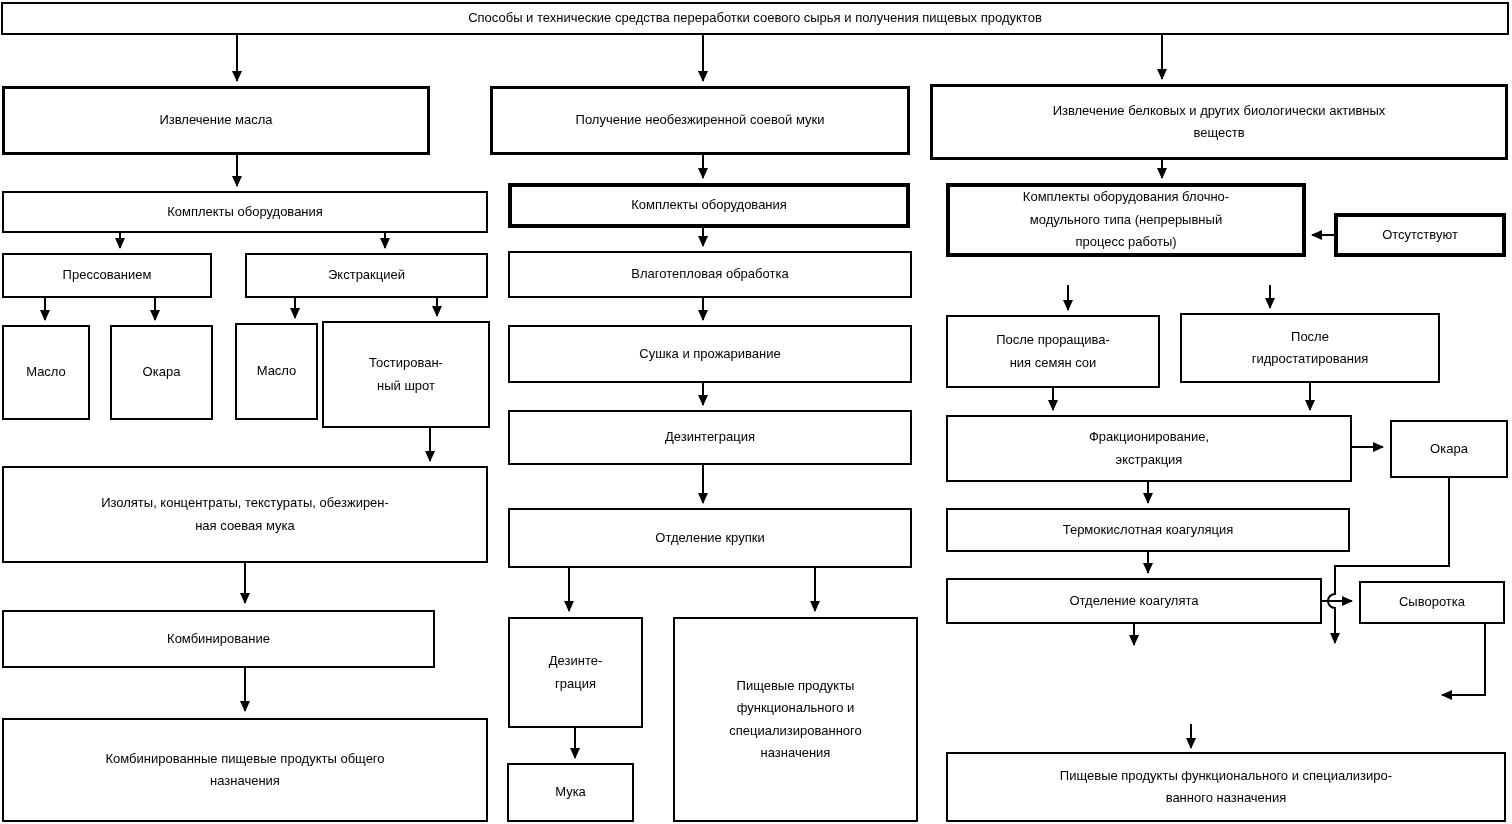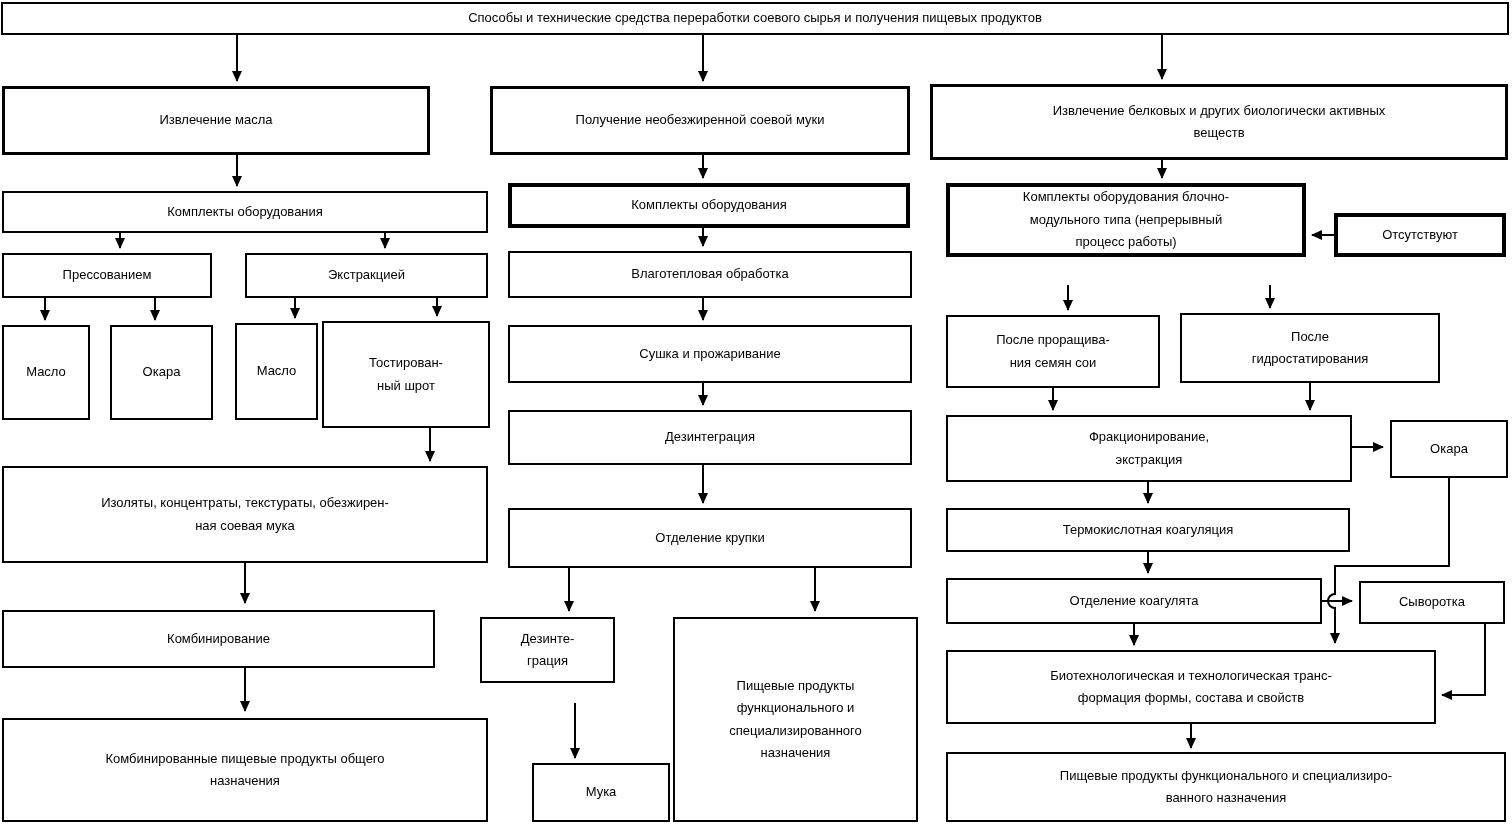--- a/index.html
+++ b/index.html
@@ -94,23 +94,23 @@
   <div class="box" style="left:2px;top:610px;width:433px;height:58px">Комбинирование</div>
   <div class="box" style="left:2px;top:718px;width:486px;height:104px">Комбинированные пищевые продукты общего
 назначения</div>
 
   <div class="box b3" style="left:490px;top:86px;width:420px;height:69px">Получение необезжиренной соевой муки</div>
   <div class="box b4" style="left:508px;top:183px;width:402px;height:45px">Комплекты оборудования</div>
   <div class="box" style="left:508px;top:251px;width:404px;height:47px">Влаготепловая обработка</div>
   <div class="box" style="left:508px;top:325px;width:404px;height:58px">Сушка и прожаривание</div>
   <div class="box" style="left:508px;top:410px;width:404px;height:55px">Дезинтеграция</div>
   <div class="box" style="left:508px;top:508px;width:404px;height:60px">Отделение крупки</div>
-  <div class="box" style="left:480px;top:617px;width:135px;height:66px">Дезинте-
+  <div class="box" style="left:508px;top:617px;width:135px;height:111px">Дезинте-
 грация</div>
-  <div class="box" style="left:532px;top:763px;width:138px;height:59px">Мука</div>
+  <div class="box" style="left:507px;top:763px;width:127px;height:59px">Мука</div>
   <div class="box" style="left:673px;top:617px;width:245px;height:205px">Пищевые продукты
 функционального и
 специализированного
 назначения</div>
 
   <div class="box b3" style="left:930px;top:84px;width:578px;height:76px">Извлечение белковых и других  биологически активных
 веществ</div>
   <div class="box b4" style="left:946px;top:183px;width:360px;height:74px">Комплекты оборудования блочно-
 модульного типа (непрерывный
 процесс работы)</div>
@@ -118,18 +118,16 @@
   <div class="box" style="left:946px;top:315px;width:214px;height:73px">После проращива-
 ния семян сои</div>
   <div class="box" style="left:1180px;top:313px;width:260px;height:70px">После
 гидростатирования</div>
   <div class="box" style="left:946px;top:415px;width:406px;height:67px">Фракционирование,
 экстракция</div>
   <div class="box" style="left:1390px;top:420px;width:118px;height:58px">Окара</div>
   <div class="box" style="left:946px;top:508px;width:404px;height:44px">Термокислотная коагуляция</div>
   <div class="box" style="left:1359px;top:581px;width:146px;height:43px">Сыворотка</div>
   <div class="box" style="left:946px;top:578px;width:376px;height:46px">Отделение коагулята</div>
-  <div class="box" style="left:946px;top:650px;width:490px;height:74px">Биотехнологическая и технологическая транс-
-формация формы, состава и свойств</div>
   <div class="box" style="left:946px;top:752px;width:560px;height:70px">Пищевые продукты функционального и специализиро-
 ванного назначения</div>
 
 </div>
 
 </body></html>

